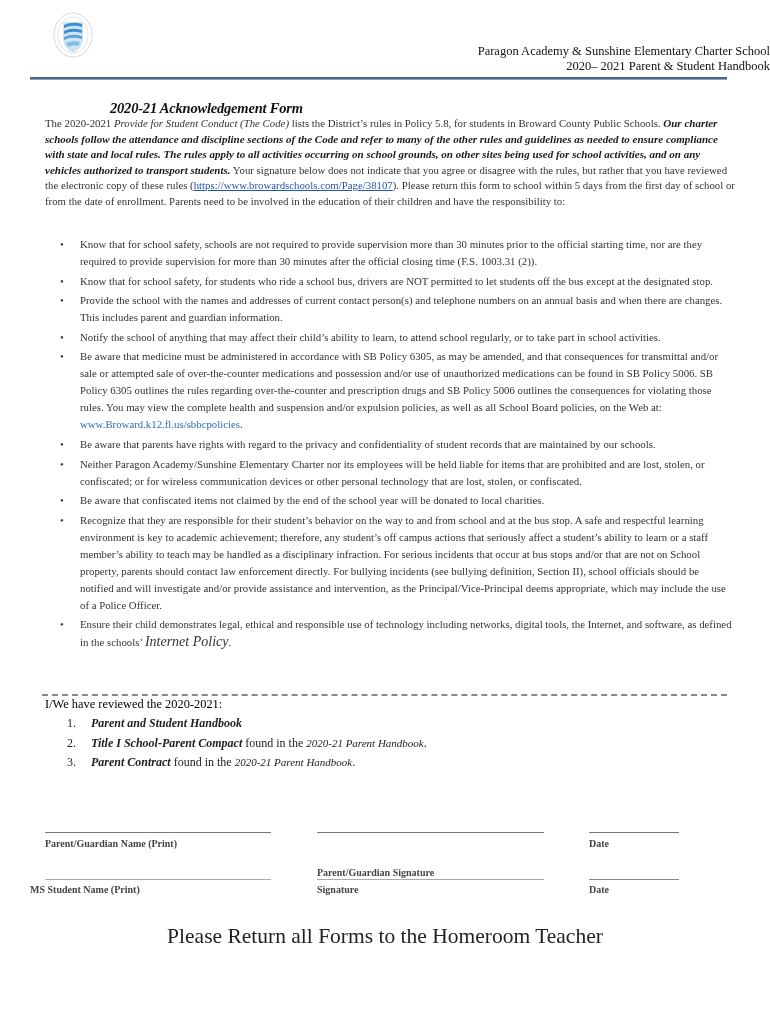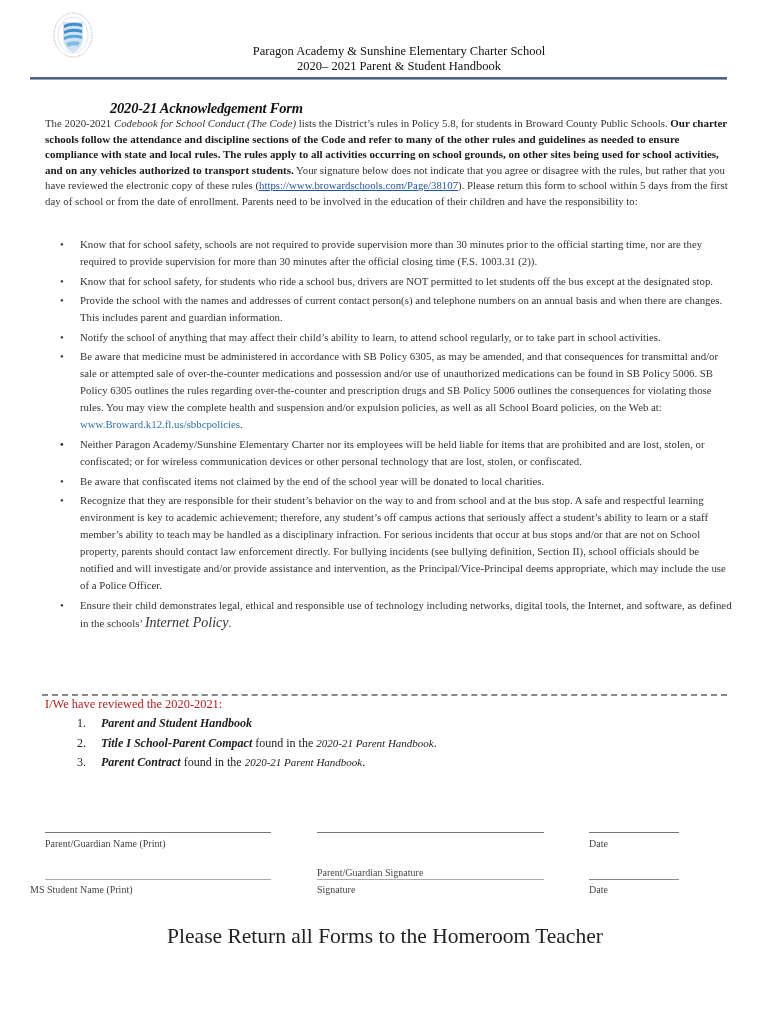--- a/index.html
+++ b/index.html
@@ -1,45 +1,45 @@
 <!DOCTYPE html>
 <html><head>
   <meta charset="utf-8">
   <style>
     * { box-sizing: border-box; margin: 0; padding: 0; }
     html, body { width: 770px; height: 1024px; background: #ffffff; overflow: hidden; }
     body { position: relative; font-family: "Liberation Serif", "DejaVu Serif", serif; color: #2a2a2a; }
 
     .logo { position: absolute; left: 52px; top: 8px; width: 42px; height: 58px; }
     .header { position: absolute; left: 0; width: 770px; top: 44px; text-align: center; font-size: 12.5px; line-height: 15px; color: #111; }
-    .header .line { display: block; padding-left: 28px; }
+    .header .line { display: block; padding-left: 28px; text-align: right; }
     .header-rule { position: absolute; left: 30px; top: 77px; width: 697px; height: 3px; background: #4d6584; border-bottom: 1px solid #8fa0b8; }
 
     .form-title { position: absolute; left: 62px; top: 100px; font-size: 14.5px; font-style: italic; font-weight: bold; color: #111; letter-spacing: -0.2px; margin-left: 48px; }
 
     .intro { position: absolute; left: 45px; top: 116px; width: 690px; font-size: 10.8px; line-height: 15.6px; color: #333; }
-    .intro .bold-italic { font-weight: bold; color: #1a1a1a; font-size: 11px; }
+    .intro .bold-italic { font-weight: bold; font-style: italic; color: #1a1a1a; font-size: 11px; }
     .intro .it { font-style: italic; }
     .link { color: #2255aa; text-decoration: underline; }
     .link-plain { color: #2e6fb0; text-align: center; }
 
     .bullets { position: absolute; left: 45px; top: 236px; width: 690px; list-style: none; font-size: 10.8px; line-height: 17px; color: #333; }
     .bullets li { position: relative; padding-left: 35px; margin-bottom: 2.6px; }
     .bullets li .dot { position: absolute; left: 15px; top: 0; }
 
     .divider { position: absolute; left: 42px; top: 694px; width: 685px; height: 2px; border-top: 2px dashed #888; }
 
-    .reviewed { position: absolute; left: 45px; top: 697px; font-size: 12.4px; color: #b91c1c; }
-    .review-list { position: absolute; left: 77px; top: 714px; list-style: none; font-size: 12px; line-height: 19.5px; color: #222; }
+    .reviewed { position: absolute; left: 45px; top: 697px; font-size: 12.4px; color: #000000; }
+    .review-list { position: absolute; left: 67px; top: 714px; list-style: none; font-size: 12px; line-height: 19.5px; color: #222; }
     .review-list li .num { display: inline-block; width: 24px; }
     .review-list .bi { font-weight: bold; font-style: italic; }
     .review-list .it { font-style: italic; font-size: 11px; }
 
     .sig-line { position: absolute; height: 1px; background: #777; }
-    .sig-label { position: absolute; font-size: 10px; color: #444; }
+    .sig-label { position: absolute; font-size: 10px; color: #444; font-weight: bold; }
 
     .return-note { position: absolute; left: 0; width: 770px; text-align: center; top: 924px; font-size: 21.5px; color: #222; }
   </style>
 </head>
 <body>
 
 <div class="logo">
   <svg width="42" height="58" viewBox="0 0 42 58">
     <ellipse cx="21" cy="27" rx="19" ry="22" fill="none" stroke="#b8bcc4" stroke-width="1" stroke-dasharray="1.5 1"></ellipse>
     <ellipse cx="21" cy="27" rx="15" ry="18" fill="none" stroke="#d0d4da" stroke-width="0.6"></ellipse>
@@ -53,31 +53,31 @@
 
 <div class="header">
   <span class="line">Paragon Academy &amp; Sunshine Elementary Charter School</span>
   <span class="line">2020– 2021 Parent &amp; Student Handbook</span>
 </div>
 <div class="header-rule"></div>
 
 <div class="form-title">2020-21 Acknowledgement Form</div>
 
 <div class="intro">
-  <span>The 2020-2021 </span><span class="it">Codebook for School Conduct (The Code)</span><span> lists the District’s rules in Policy 5.8, for students in Broward County Public Schools.</span>
+  <span>The 2020-2021 </span><span class="it">Provide for Student Conduct (The Code)</span><span> lists the District’s rules in Policy 5.8, for students in Broward County Public Schools.</span>
   <span class="bold-italic">Our charter schools follow the attendance and discipline sections of the Code and refer to many of the other rules and guidelines as needed to ensure compliance with state and local rules.  The rules apply to all activities occurring on school grounds, on other sites being used for school activities, and on any vehicles authorized to transport students.</span><span> Your signature below does not indicate that you agree or disagree with the rules, but rather that you have reviewed the electronic copy of these rules (</span><a class="link">https://www.browardschools.com/Page/38107</a><span>).  Please return this form to school within 5 days from the first day of school or from the date of enrollment.  Parents need to be involved in the education of their children and have the responsibility to:</span>
 </div>
 
 <ul class="bullets">
   <li><span class="dot">•</span><span>Know that for school safety, schools are not required to provide supervision more than 30 minutes prior to the official starting time, nor are they required to provide supervision for more than 30 minutes after the official closing time (F.S. 1003.31 (2)).</span></li>
   <li><span class="dot">•</span><span>Know that for school safety, for students who ride a school bus, drivers are NOT permitted to let students off the bus except at the designated stop.</span></li>
   <li><span class="dot">•</span><span>Provide the school with the names and addresses of current contact person(s) and telephone numbers on an annual basis and when there are changes.  This includes parent and guardian information.</span></li>
   <li><span class="dot">•</span><span>Notify the school of anything that may affect their child’s ability to learn, to attend school regularly, or to take part in school activities.</span></li>
   <li><span class="dot">•</span><span>Be aware that medicine must be administered in accordance with SB Policy 6305, as may be amended, and that consequences for transmittal and/or sale or attempted sale of over-the-counter medications and possession and/or use of unauthorized medications can be found in SB Policy 5006. SB Policy 6305 outlines the rules regarding over-the-counter and prescription drugs and SB Policy 5006 outlines the consequences for violating those rules. You may view the complete health and suspension and/or expulsion policies, as well as all School Board policies, on the Web at: </span><a class="link-plain">www.Broward.k12.fl.us/sbbcpolicies</a><span>.</span></li>
-  <li><span class="dot">•</span></li>
+  <li><span class="dot">•</span><span>Be aware that parents have rights with regard to the privacy and confidentiality of student records that are maintained by our schools.</span></li>
   <li><span class="dot">•</span><span>Neither Paragon Academy/Sunshine Elementary Charter nor its employees will be held liable for items that are prohibited and are lost, stolen, or confiscated; or for wireless communication devices or other personal technology that are lost, stolen, or confiscated.</span></li>
   <li><span class="dot">•</span><span>Be aware that confiscated items not claimed by the end of the school year will be donated to local charities.</span></li>
   <li><span class="dot">•</span><span>Recognize that they are responsible for their student’s behavior on the way to and from school and at the bus stop. A safe and respectful learning environment is key to academic achievement; therefore, any student’s off campus actions that seriously affect a student’s ability to learn or a staff member’s ability to teach may be handled as a disciplinary infraction. For serious incidents that occur at bus stops and/or that are not on School property, parents should contact law enforcement directly. For bullying incidents (see bullying definition, Section II), school officials should be notified and will investigate and/or provide assistance and intervention, as the Principal/Vice-Principal deems appropriate, which may include the use of a Police Officer.</span></li>
   <li><span class="dot">•</span><span>Ensure their child demonstrates legal, ethical and responsible use of technology including networks, digital tools, the Internet, and software, as defined in the schools’ </span><span style="font-style:italic;font-size:14px">Internet Policy</span><span>.</span></li>
 </ul>
 
 <div class="divider"></div>
 
 <div class="reviewed">I/We have reviewed the 2020-2021:</div>
 <ol class="review-list">

